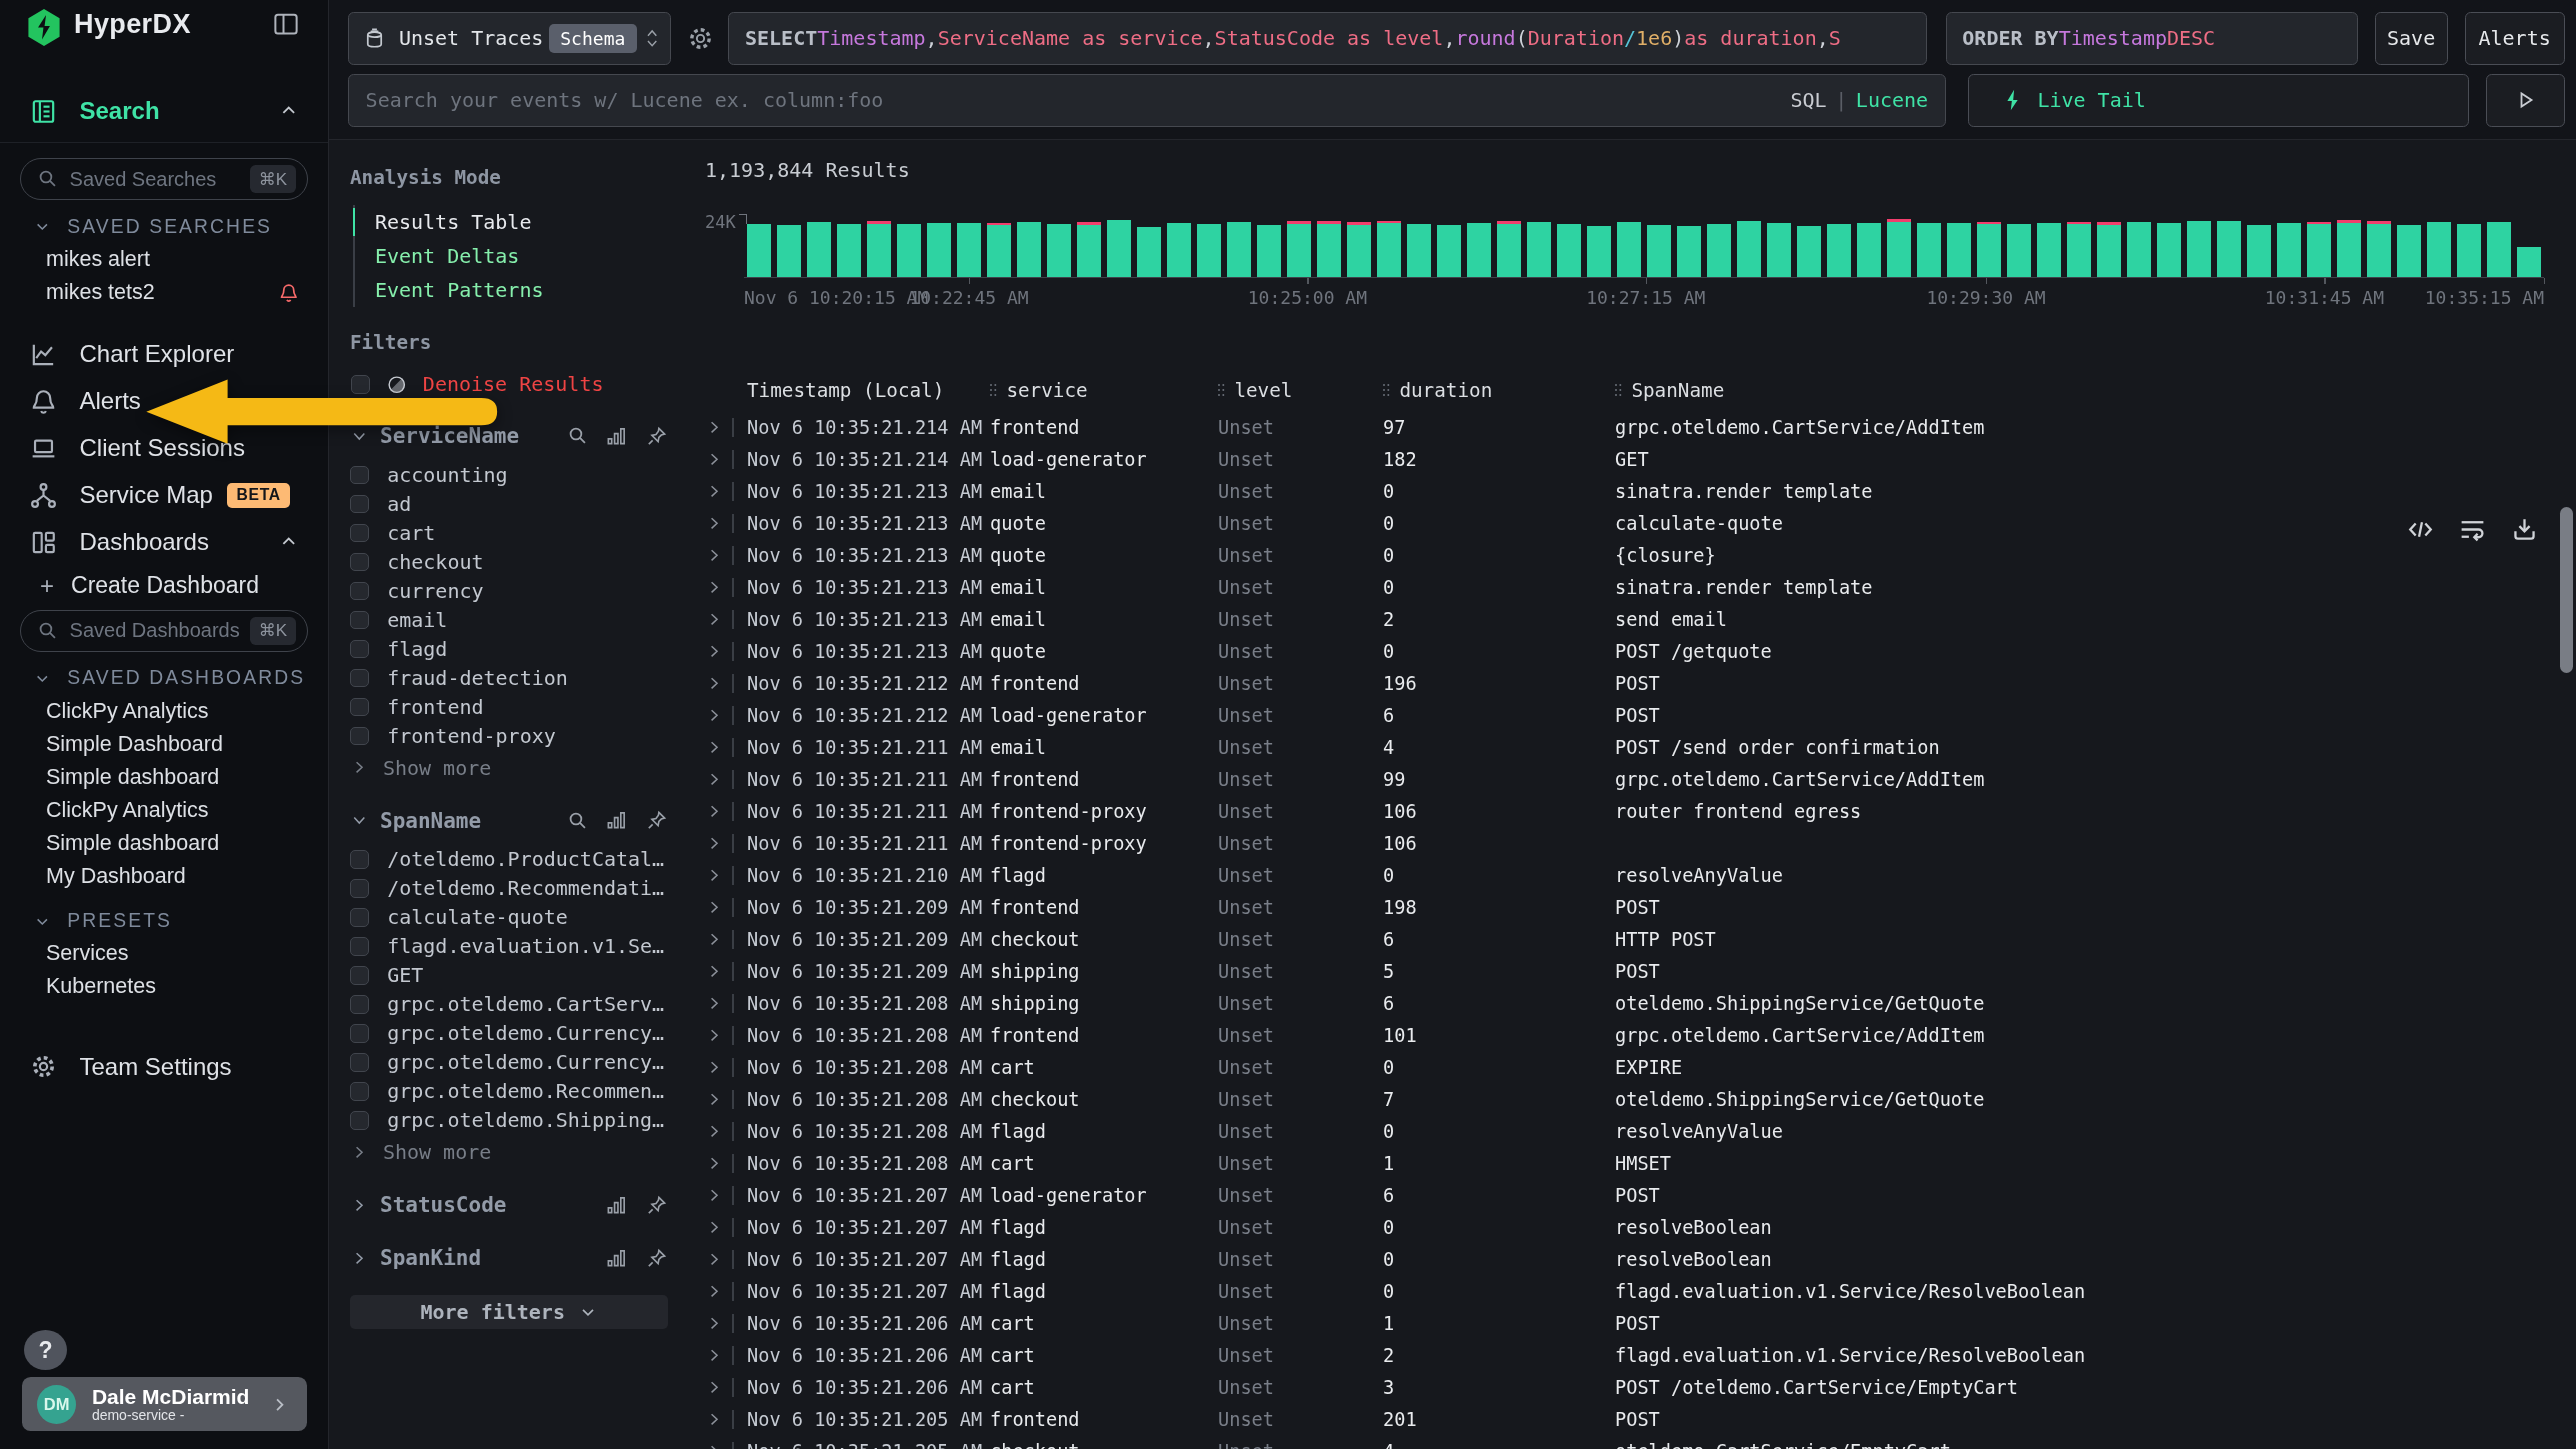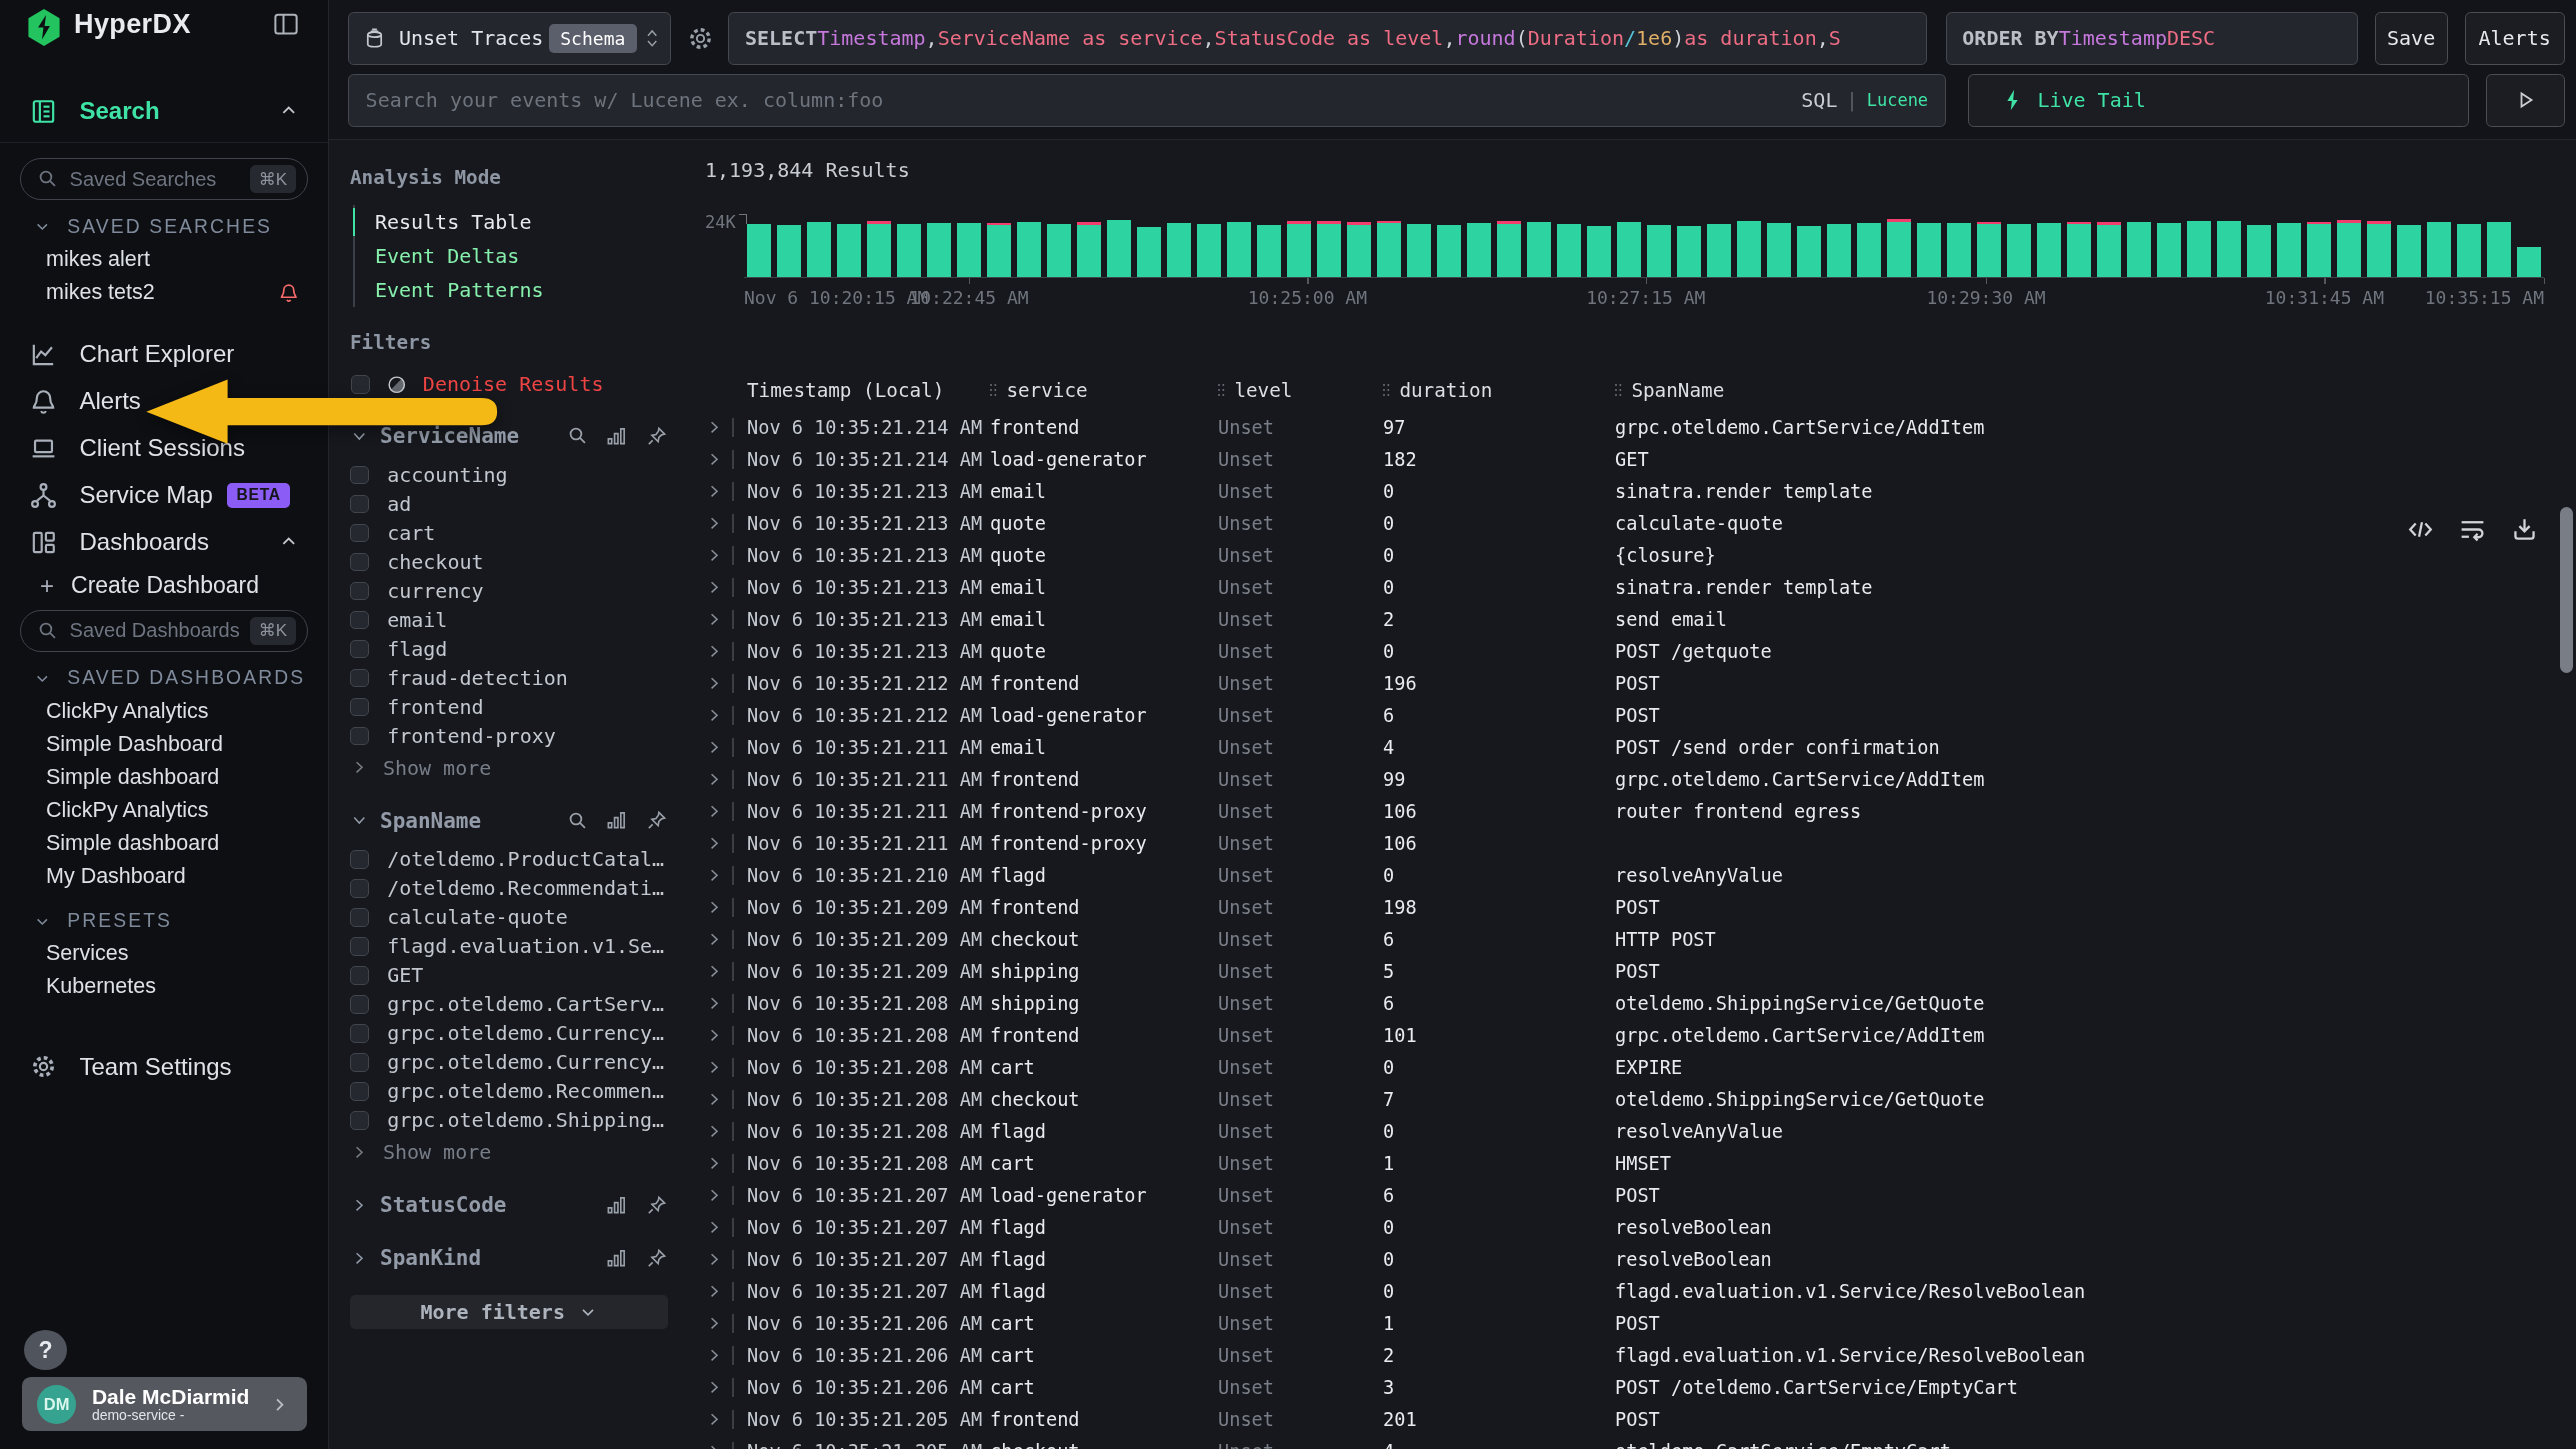--- a/index.html
+++ b/index.html
@@ -31,21 +31,21 @@
   .pill-search{display:flex;align-items:center;height:42px;margin:4.3px 20px 10px 20px;border:1.4px solid #3f434b;
     border-radius:21.5px;padding:0 11.4px 0 15.7px;color:#6e7580}
   .pill-search .ph{font-size:20px;margin-left:11.4px;color:#6e7580;flex:1;white-space:nowrap;overflow:hidden}
   .kbd{background:#262930;border-radius:5.7px;padding:3.6px 8.6px;font-size:17px;color:#8d939d}
   .sec-head{display:flex;align-items:center;padding:0 0 0 33px;height:33px;color:#7f8a9b;
     font-size:19.3px;letter-spacing:2.1px;cursor:pointer}
   .sec-head svg{margin-right:15.7px;color:#7f8a9b}
   .side-item{display:flex;align-items:center;height:33px;padding:0 29px 0 46px;font-size:21.5px;color:#dde0e5;cursor:pointer}
   .side-item .sp{flex:1}
   .bell-red{color:#f76a6a}
-  .badge-beta{background:#8b5cf6;color:#14161a;font-weight:bold;font-size:15.7px;letter-spacing:0.7px;
+  .badge-beta{background:#fdba74;color:#14161a;font-weight:bold;font-size:15.7px;letter-spacing:0.7px;
     border-radius:5px;padding:3.6px 9.3px;margin-left:14.3px}
   .create-row{display:flex;align-items:center;height:40px;padding:0 29px 0 40px;font-size:23px;color:#dfe2e7;cursor:pointer}
   .create-row .plus{font-size:24px;color:#aab0ba;margin-right:17px}
   .help-btn{position:absolute;left:24px;bottom:80px;width:43px;height:40px;border-radius:50%;
     background:#50545d;color:#e8eaed;font-size:23px;font-weight:bold;display:flex;align-items:center;justify-content:center;cursor:pointer}
   .user-card{position:absolute;left:21.5px;right:21.5px;bottom:18.6px;height:54px;background:#55585f;border-radius:8.6px;
     display:flex;align-items:center;padding:0 15.7px;cursor:pointer}
   .avatar{width:39px;height:39px;border-radius:50%;background:#35a390;color:#d9f7ec;font-size:16.5px;font-weight:bold;
     display:flex;align-items:center;justify-content:center}
   .user-meta{margin-left:15.7px;line-height:1.12}
@@ -75,21 +75,21 @@
   .tk-kw{color:var(--kw);font-weight:bold}.tk-field{color:var(--field)}.tk-str{color:var(--str)}
   .tk-num{color:var(--num)}.tk-op{color:var(--op)}.tk-fn{color:var(--field)}.tk-pl{color:var(--pl)}
   .btn{background:#1b1d22;border:1.4px solid #4a4d55;border-radius:5.7px;height:53px;display:flex;
     align-items:center;justify-content:center;font-size:20px;color:#e6e8eb;cursor:pointer;flex:none}
   .btn-save{width:73px;margin-left:17px}
   .btn-alerts{width:100px;margin-left:17px}
   .search-box{flex:1;min-width:0;padding:0 17px}
   .search-ph{color:#6e747e;font-size:20px;flex:1;white-space:nowrap;overflow:hidden}
   .mode-sql{color:#c9ccd2;font-size:20px}
   .mode-div{color:#5a5e66;margin:0 8.6px;font-size:20px}
-  .mode-lucene{color:var(--accent);font-size:17px}
+  .mode-lucene{color:var(--accent);font-size:20px}
   .livetail-btn{width:501px;margin-left:21.5px;justify-content:flex-start;padding:0 33px;color:var(--accent);gap:14.3px}
   .play-btn{width:79px;margin-left:17px;color:#c9ccd2}
 
   .content{flex:1;display:flex;min-height:0}
 
   
   .filters{width:358px;flex:none;padding:26px 18.6px 0 21px;overflow:hidden}
   .f-title{font-size:19.3px;font-weight:bold;color:#8e96a3;font-family:"DejaVu Sans Mono",monospace}
   .modes{margin:15.7px 0 24px 2.9px;border-left:2.1px solid #3a3e46}
   .mode-item{display:flex;align-items:center;height:34px;padding-left:20px;font-size:20px;color:#86efac;

